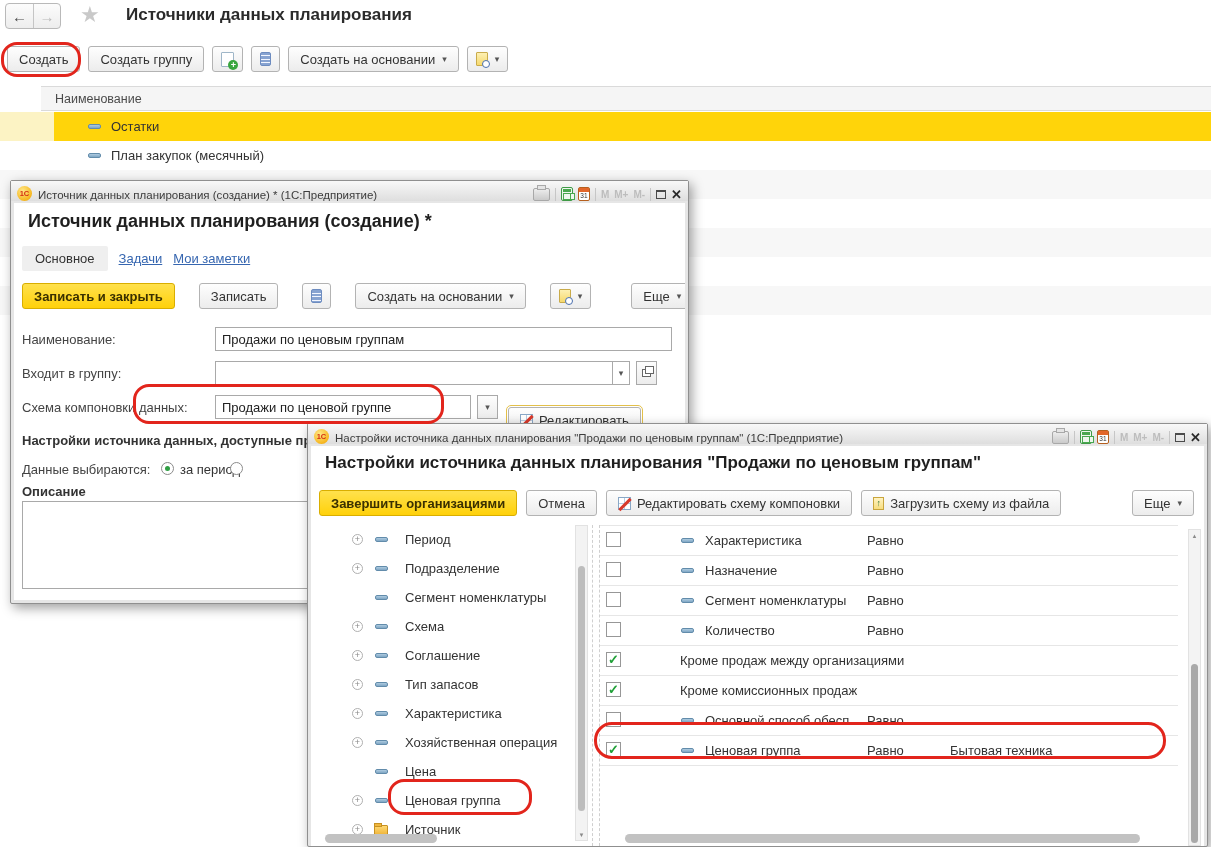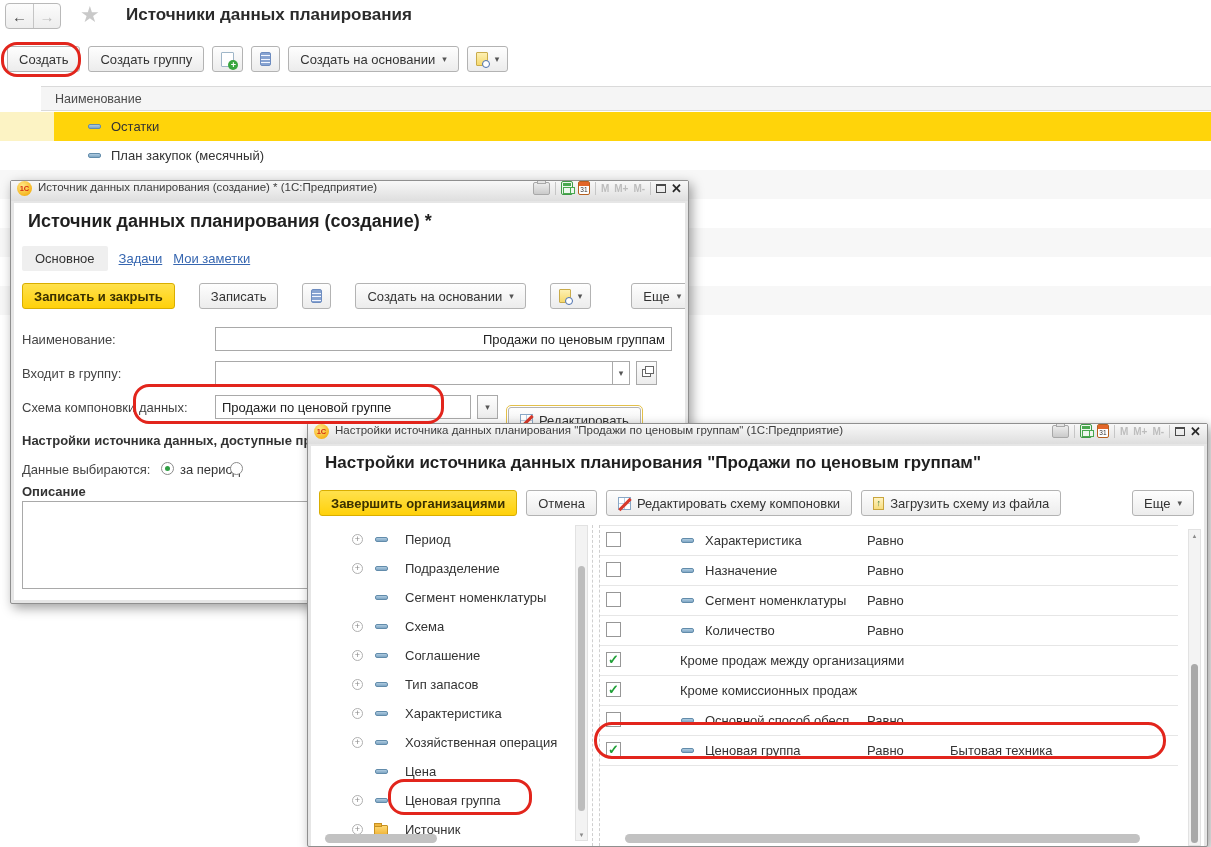--- a/index.html
+++ b/index.html
@@ -103,21 +103,21 @@
   .list-row .lbl{position:absolute;left:103px;top:7px;margin-left:8px;}
   .list-row.selected{background:#ffd40a;}
   .list-row.selected::before{content:"";position:absolute;left:0;top:0;width:54px;height:100%;background:#fcf3c4;}
   .stripes{position:absolute;left:0;top:170px;width:1211px;}
   .stripe{height:29px;}
   .stripe.g{background:#f7f7f7;}
 
   
   .window{position:absolute;background:#e6e6e6;border:1px solid #8f8f8f;border-radius:2px;
     box-shadow:3px 4px 12px rgba(0,0,0,.38);box-sizing:border-box;}
-  .titlebar{height:20px;display:flex;align-items:flex-start;gap:6px;padding:0 6px;
+  .titlebar{height:20px;display:flex;align-items:flex-end;gap:6px;padding:0 6px;
     background:linear-gradient(#f8f8f8,#dedede);font-size:11.5px;color:#3c3c3c;
     white-space:nowrap;overflow:hidden;}
   .tb-title{overflow:hidden;text-overflow:ellipsis;}
   .tb-icons{margin-left:auto;display:flex;align-items:center;gap:5px;}
   .win-body{position:absolute;left:3px;right:3px;top:22px;bottom:3px;background:#fff;overflow:hidden;}
   .dlg1{left:10px;top:180px;width:679px;height:424px;z-index:10;}
   .dlg2{left:307px;top:423px;width:901px;height:424px;z-index:20;}
   .dlg2 .win-body{bottom:0;}
   .h1{position:absolute;left:14px;top:8px;font-size:18px;font-weight:700;color:#1f1f1f;}
   .h2{position:absolute;left:14px;top:7px;font-size:17px;font-weight:700;color:#1f1f1f;white-space:nowrap;}
@@ -261,21 +261,21 @@
           <span class="arr">▾</span>
         </button>
         <button class="btn" style="margin-left:16px">
           <span>Еще</span>
           <span class="arr">▾</span>
         </button>
         <button class="btn icon-only">?</button>
       </div>
 
       <span class="f-label" style="top:129px">Наименование:</span>
-      <input class="inp" style="left: 201px; top: 124px; width: 457px; text-align: right;" value="Продажи по ценовым группам">
+      <input class="inp" style="left: 201px; top: 124px; width: 457px;" value="Продажи по ценовым группам">
 
       <span class="f-label" style="top:163px">Входит в группу:</span>
       <div class="combo" style="left:201px;top:158px;width:415px">
         <input value="" style="">
         <span class="combo-arr">▾</span>
       </div>
       <span class="sq-btn" style="left:622px;top:158px">
           <span class="ico-open"></span>
         </span>
 

